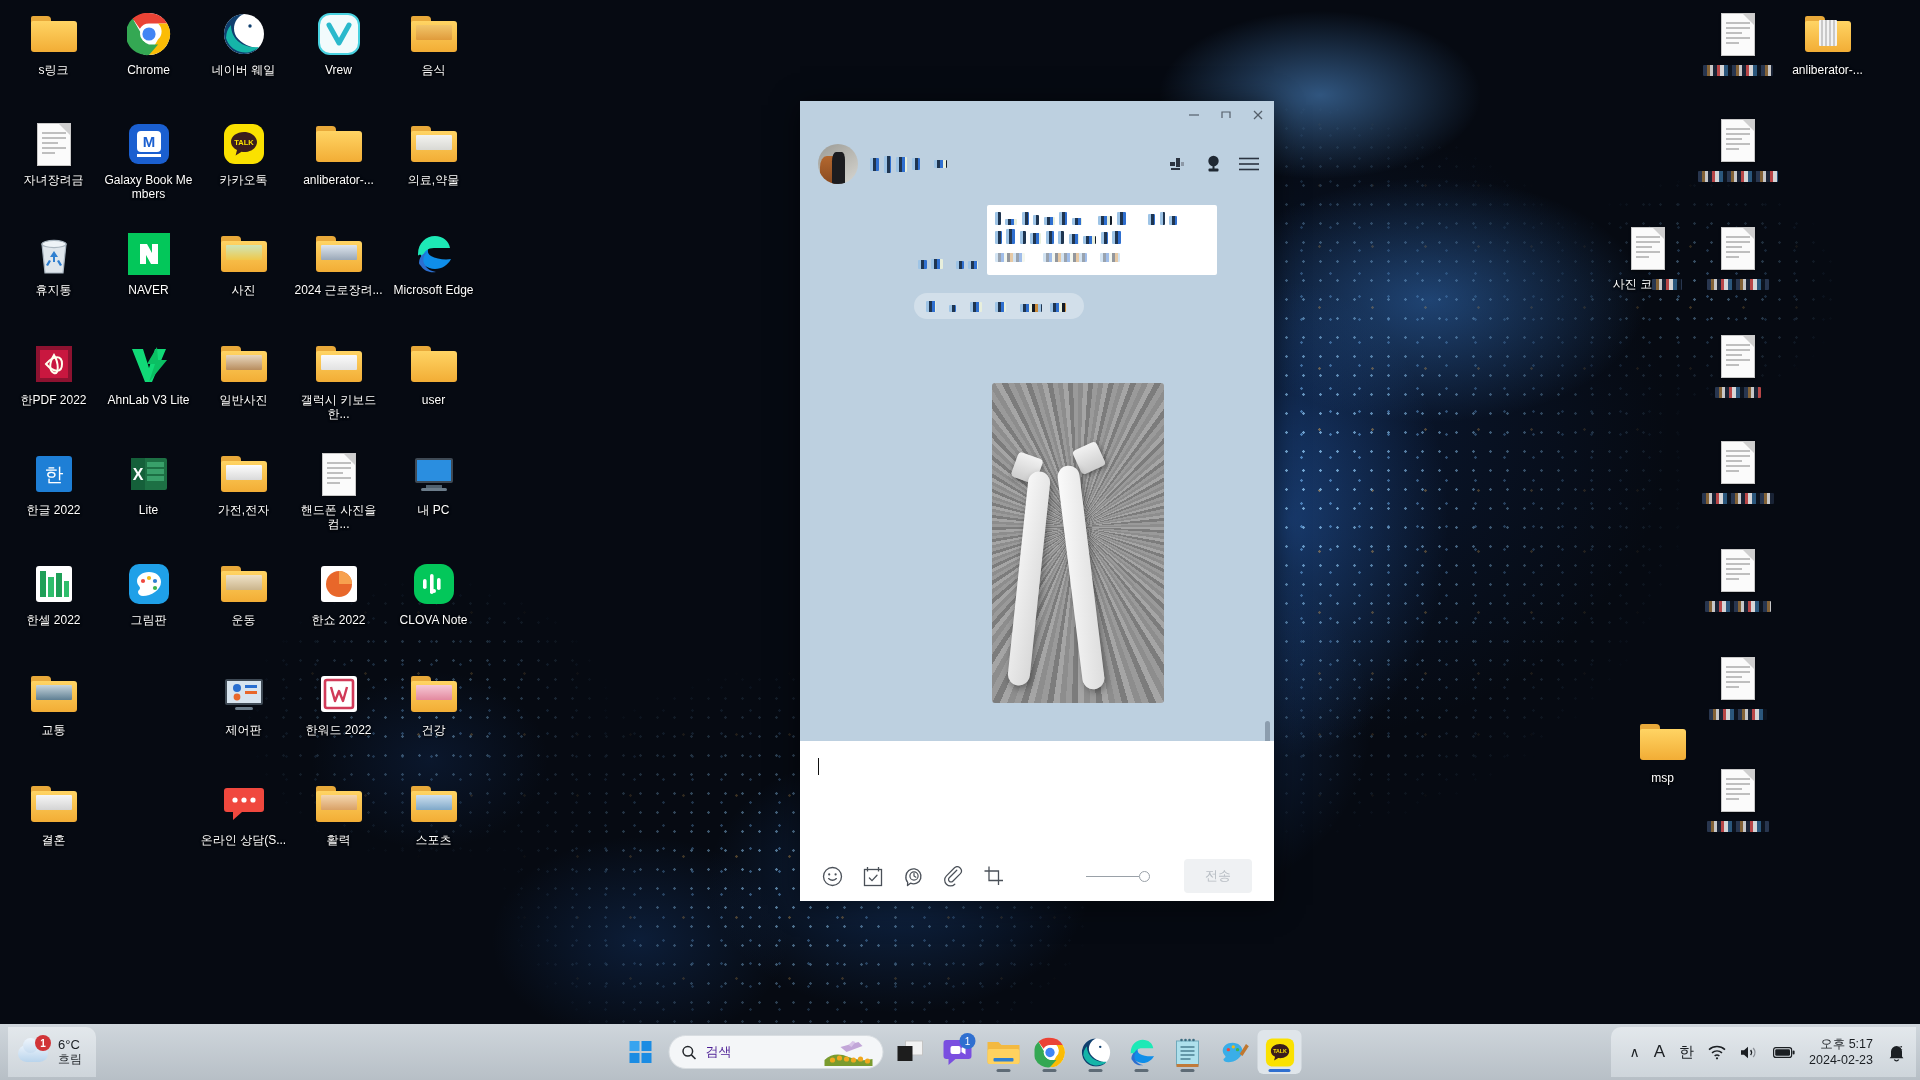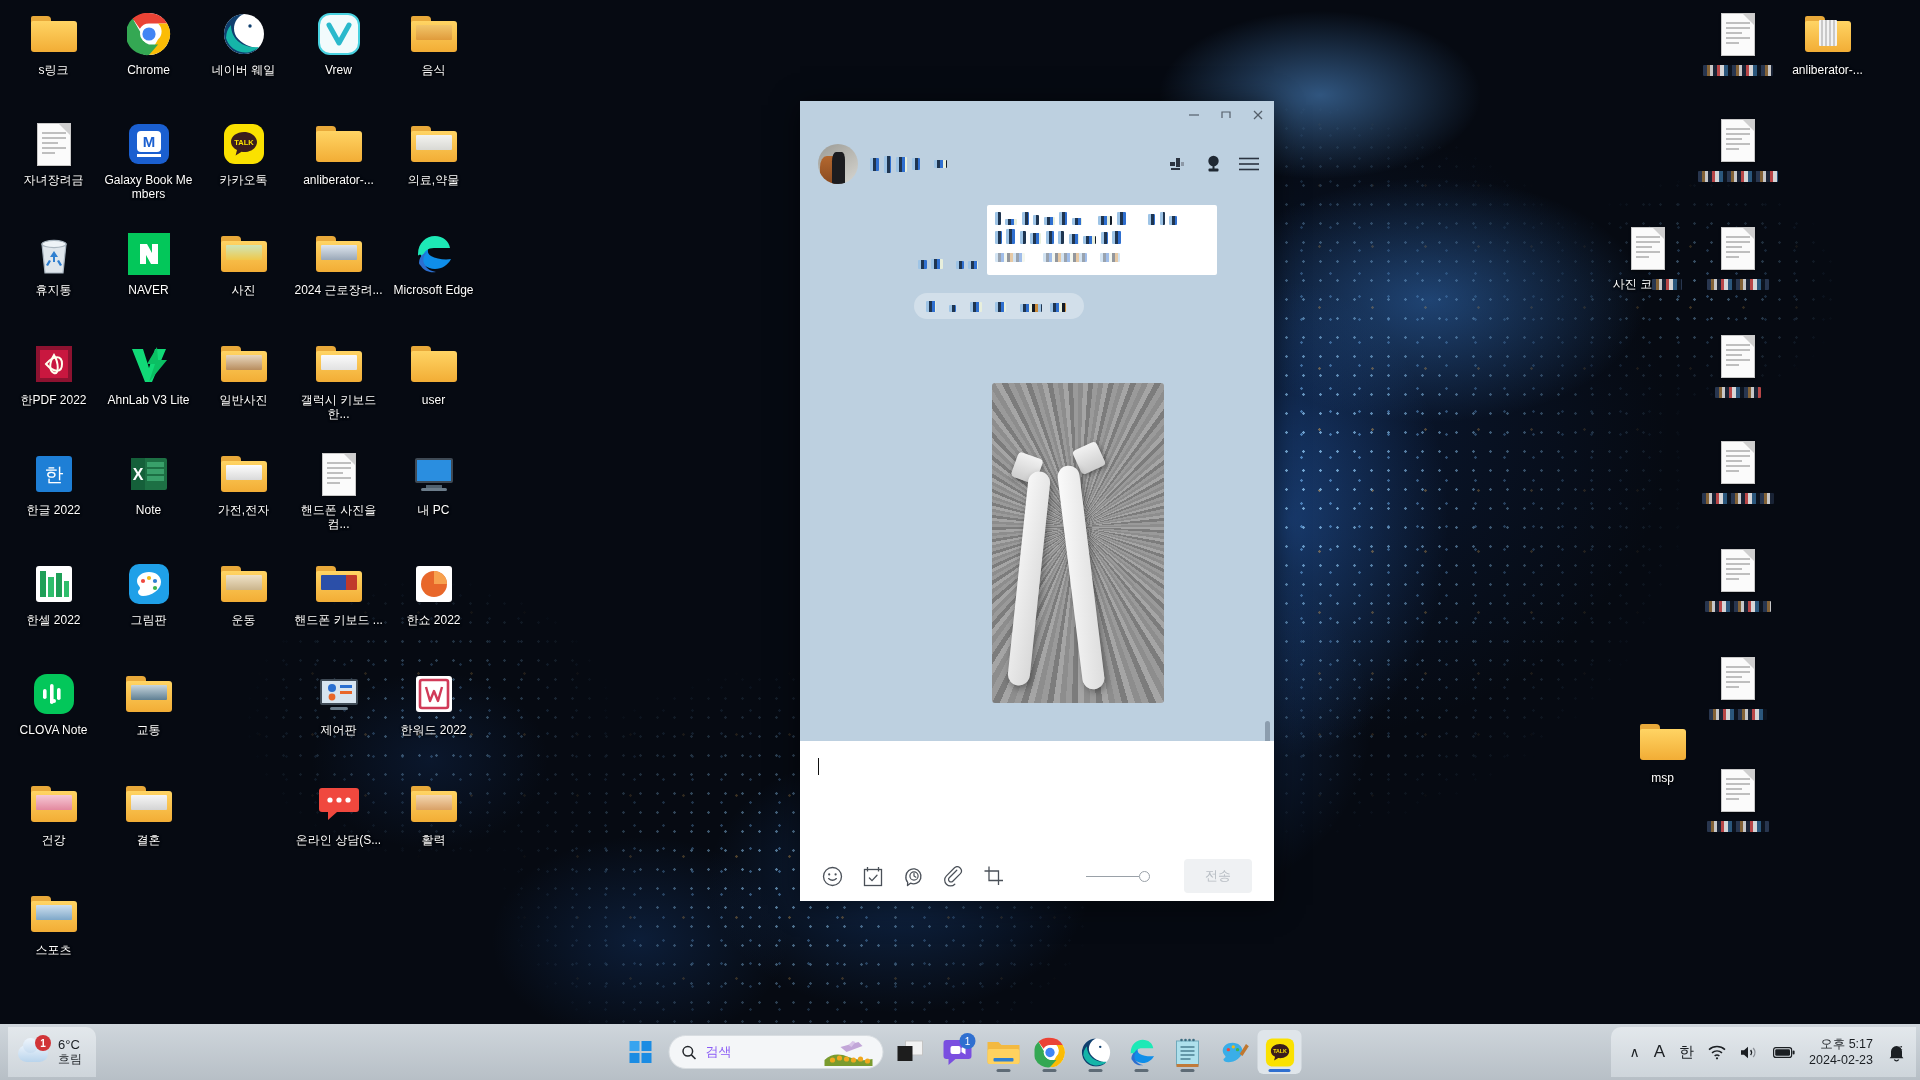--- a/index.html
+++ b/index.html
@@ -289,21 +289,21 @@
   .win-logo i:nth-child(2){ background:#1b8ce3; }
   .win-logo i:nth-child(3){ background:#1b8ce3; }
   .win-logo i:nth-child(4){ background:#1b8ce3; }
 
   #search-box{
     width:215px; height:34px; border-radius:17px;
     background:#f4f6f8; border:1px solid #d8dde1;
     display:flex; align-items:center; gap:9px; padding:0 12px;
     position:relative; overflow:hidden;
   }
-  #search-box .sph{ font-size:13px; color:#8b5cf6; }
+  #search-box .sph{ font-size:13px; color:#4c1d95; }
   #search-deco{
     position:absolute; right:6px; top:4px; width:58px; height:26px;
   }
 
   .tb-app{
     width:44px; height:44px; position:relative;
     display:flex; align-items:center; justify-content:center;
   }
   .tb-app .under{
     position:absolute; bottom:2px; width:14px; height:3px; border-radius:2px; background:#5e6b76;
@@ -533,21 +533,21 @@
         <span class="glyph">
           <svg width="42" height="42" viewBox="0 0 42 42">
             <rect x="3" y="5" width="36" height="32" rx="2" fill="#1d7044"></rect>
             <rect x="3" y="5" width="14" height="32" fill="#15603a"></rect>
             <text x="10" y="27" font-size="16" fill="#fff" text-anchor="middle" font-weight="bold" font-family="Liberation Sans, sans-serif">X</text>
             <rect x="19" y="9" width="17" height="5" fill="#39a06a"></rect>
             <rect x="19" y="16" width="17" height="5" fill="#39a06a"></rect>
             <rect x="19" y="23" width="17" height="5" fill="#39a06a"></rect>
           </svg>
         </span>
-        <div class="dlabel">Note</div>
+        <div class="dlabel">Lite</div>
       </div>
       <div class="dicon">
         <span class="glyph">
           <span class="ic-folder">
             <span class="thumb" style="background:linear-gradient(#fdfdfd,#dadada)"></span>
           </span>
         </span>
         <div class="dlabel">가전,전자</div>
       </div>
       <div class="dicon">
@@ -600,28 +600,20 @@
         </span>
         <div class="dlabel">그림판</div>
       </div>
       <div class="dicon">
         <span class="glyph">
           <span class="ic-folder">
             <span class="thumb" style="background:linear-gradient(#efe2c8,#cbb58c)"></span>
           </span>
         </span>
         <div class="dlabel">운동</div>
-      </div>
-      <div class="dicon">
-        <span class="glyph">
-          <span class="ic-folder">
-            <span class="thumb" style="background:linear-gradient(90deg,#2b4fa8 0 70%,#c0392b 70% 100%)"></span>
-          </span>
-        </span>
-        <div class="dlabel">핸드폰 키보드 ...</div>
       </div>
       <div class="dicon">
         <span class="glyph">
           <svg width="42" height="42" viewBox="0 0 42 42">
             <rect x="3" y="3" width="36" height="36" rx="3" fill="#fff"></rect>
             <circle cx="21" cy="21" r="13" fill="#e8672a"></circle>
             <path d="M21 8a13 13 0 0 1 13 13H21z" fill="#f7a14e"></path>
           </svg>
         </span>
         <div class="dlabel">한쇼 2022</div>

